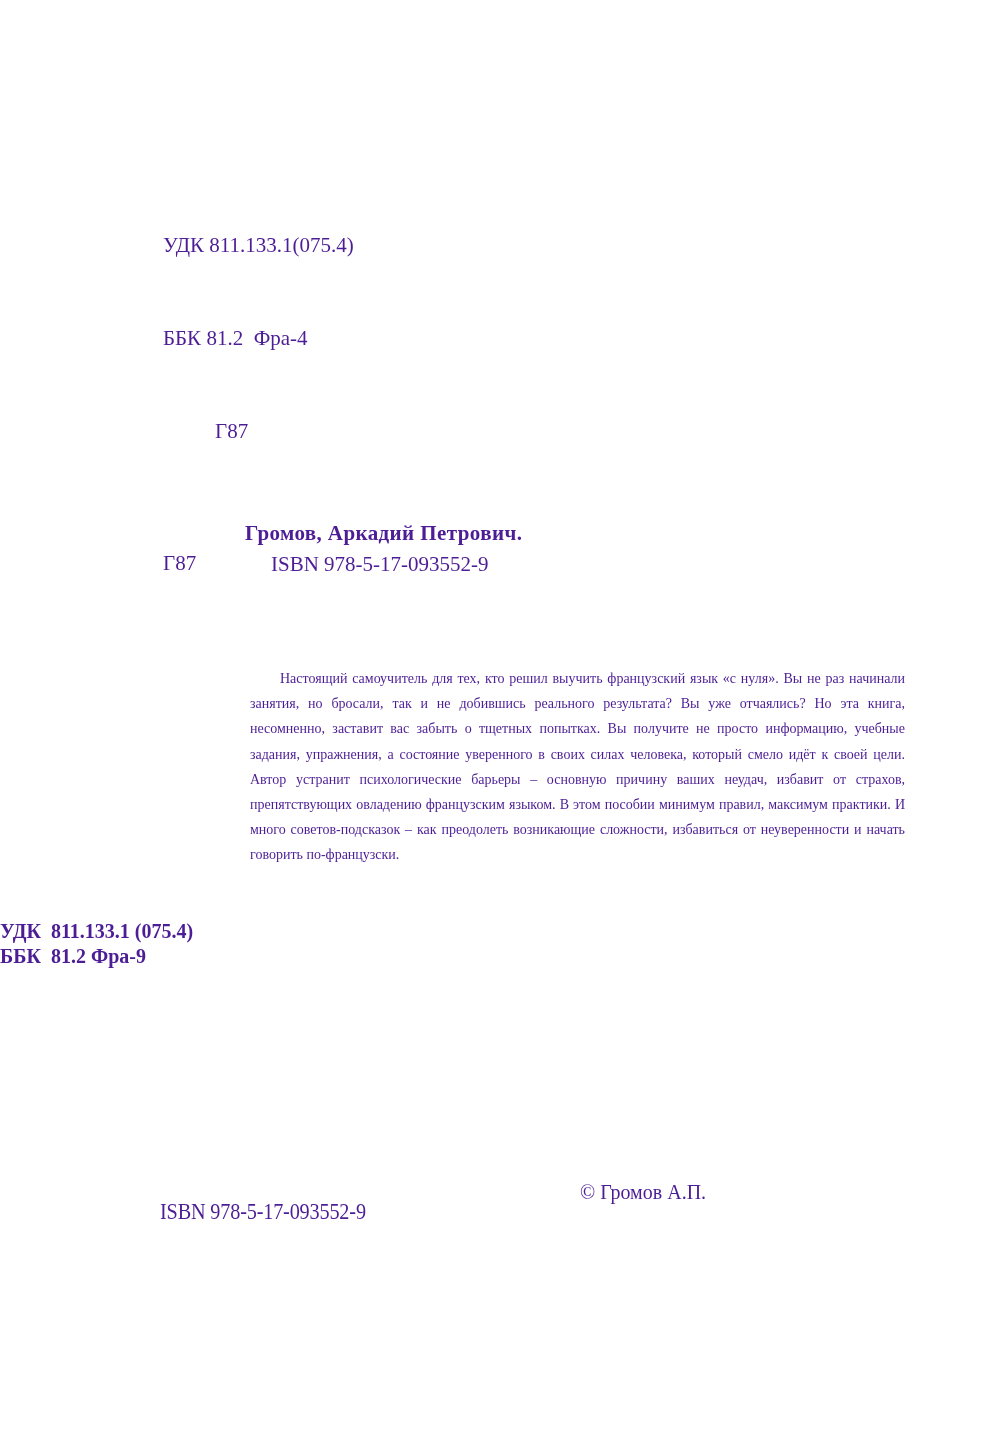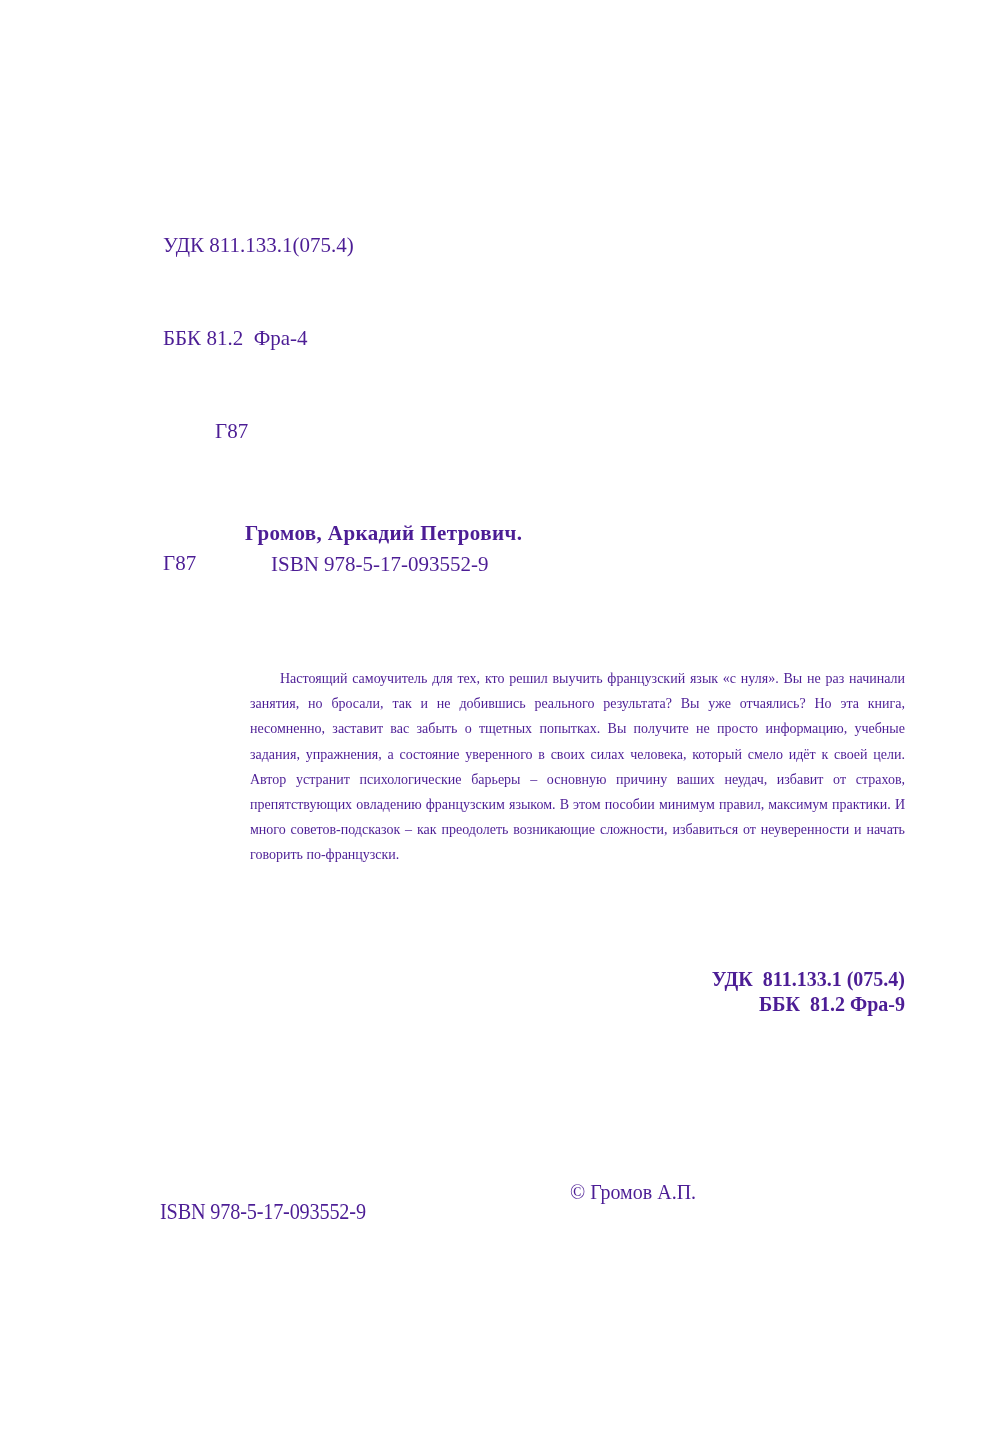--- a/index.html
+++ b/index.html
@@ -85,25 +85,24 @@
     text-indent: 30px;
     hyphens: manual;
   }
 
   
   .class-footer {
     position: absolute;
     left: 0;
     top: 919px;
     width: 905px;
-    text-align: right;
+    text-align: left;
     font-size: 20px;
     line-height: 25px;
     font-weight: bold;
-    margin-top: 48px;
   }
   .class-footer .row { display: block; white-space: pre; }
 
   
   .footer-isbn {
     position: absolute;
     left: 160px;
     top: 1198px;
     font-family: "Liberation Sans Narrow", "Liberation Serif", serif;
     font-size: 23px;
@@ -112,21 +111,21 @@
     transform: scaleX(0.88);
     transform-origin: left center;
   }
   .copyright {
     position: absolute;
     left: 570px;
     top: 1178px;
     font-size: 20px;
     line-height: 29px;
   }
-  .copyright .row { display: block; white-space: nowrap; }
+  .copyright .row { display: block; white-space: nowrap; margin-left: 10px; }
 </style>
 </head>
 <body>
 
 <div class="page">
 
   <div class="class-header">
     <span class="row"><span>УДК</span> <span>811.133.1(075.4)</span></span>
     <span class="row"><span>ББК</span> <span>81.2  Фра-4</span></span>
     <span class="row indent-row">Г87</span>

